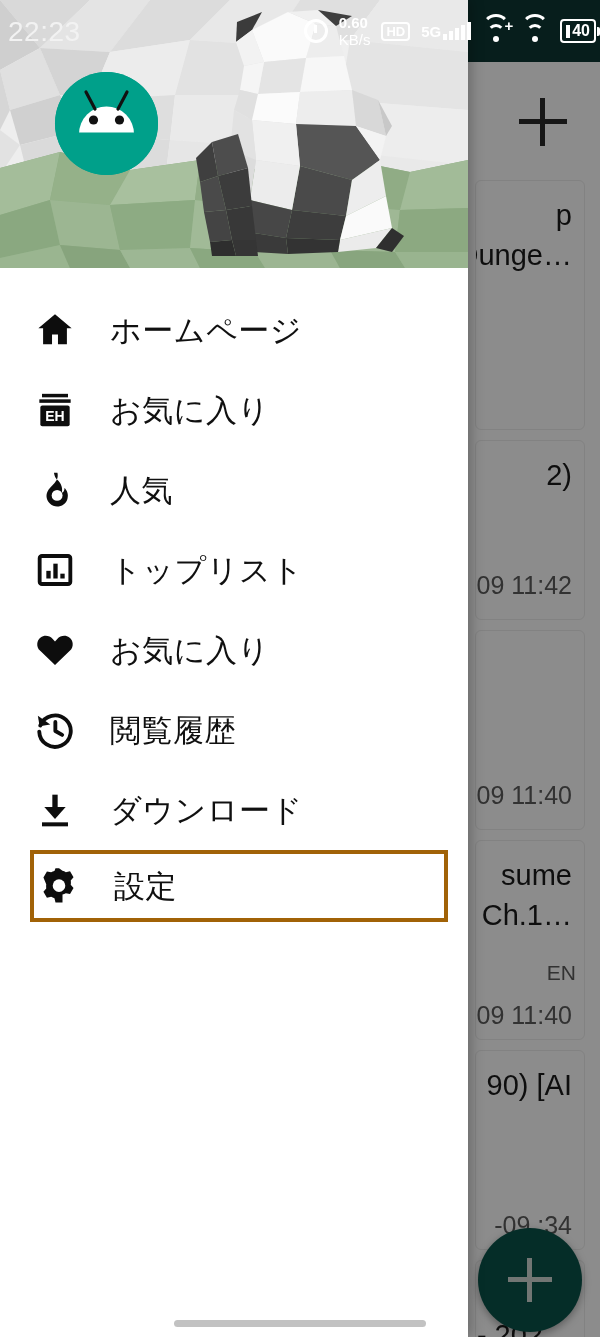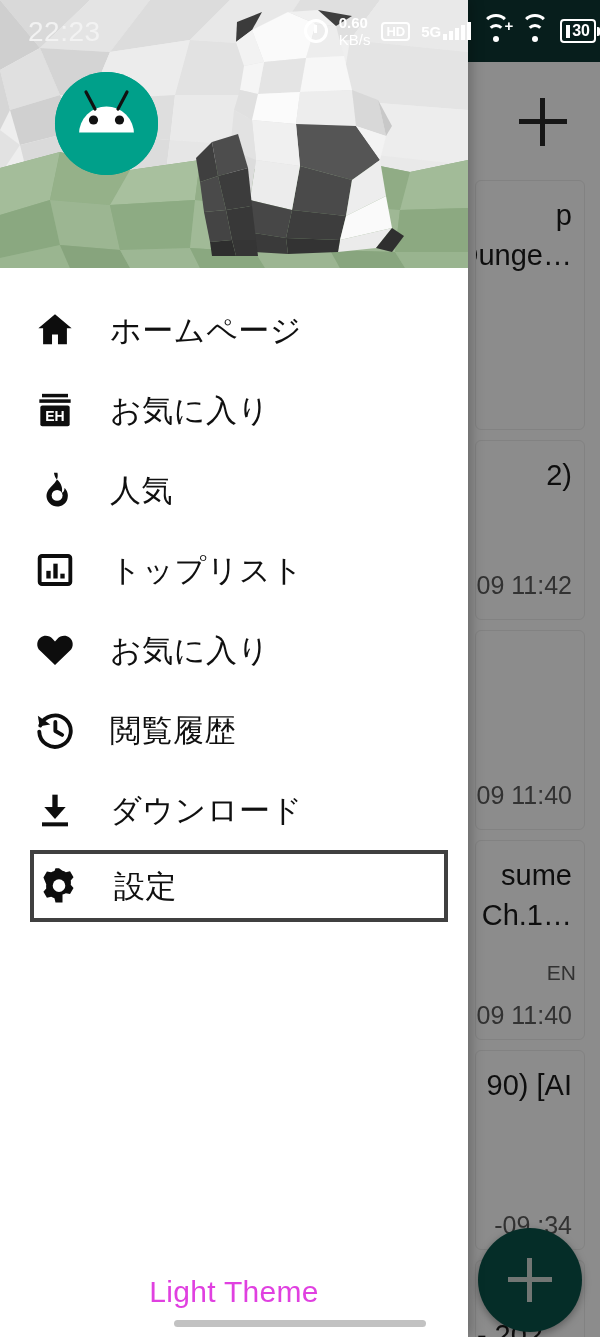--- a/index.html
+++ b/index.html
@@ -70,21 +70,21 @@
   
   #scrim{ position:absolute; left:0; top:0; width:600px; height:1337px;
           background:rgba(0,0,0,.45); }
 
   
   #statusbar{
     position:absolute; left:0; top:0; width:468px; height:62px;
     z-index:30; color:#ffffff;
   }
   #statusbar .clock{
-    position:absolute; left:28px; top:16px; font-size:28px; letter-spacing:.5px;
+    position:absolute; left:8px; top:16px; font-size:28px; letter-spacing:.5px;
     color:#f2f2f2; font-weight:400;
   }
   #sb-icons{
     position:absolute; right:-132px; top:14px; height:34px;
     display:flex; align-items:center; gap:11px;
   }
   .sbi{ display:flex; align-items:center; color:#ffffff;justify-content:space-between; }
   .alarm-ico{ width:24px; height:24px; border:3px solid #fff; border-radius:50%;
               position:relative; }
   .alarm-ico:before{ content:""; position:absolute; left:7px; top:3px; width:3px; height:8px;
@@ -139,21 +139,21 @@
   .menu-item .mi-icon{
     width:46px; height:46px; flex:0 0 46px;
     display:flex; align-items:center; justify-content:center; color:#0d0d0d;
   }
   .menu-item .mi-label{
     margin-left:32px; font-size:31px; color:#101010; line-height:1;
     letter-spacing:.5px;
   }
   .menu-item.highlighted{
     margin:0 20px 0 30px; padding-left:2px;
-    border:4px solid #404040; height:72px;
+    border:4px solid #a16207; height:72px;
   }
 
   #drawer-footer{
     flex:0 0 auto; padding-bottom:28px; text-align:center;
   }
   #theme-label{ font-size:30px; color:#e040e0; letter-spacing:.3px; }
 
   
   #nav-handle{
     position:absolute; left:50%; transform:translateX(-50%);
@@ -406,23 +406,20 @@
           <svg width="42" height="42" viewBox="0 0 24 24" fill="currentColor">
             <path d="M12 1.8 14 3.3a8.6 8.6 0 0 1 1.9.8l2.4-.5 2 3.4-1.6 1.9c.1.4.1.8.1 1.2s0 .8-.1 1.2l1.6 1.9-2 3.4-2.4-.5c-.6.4-1.2.6-1.9.8L14 21.4h-4l-.6-2.4a8.6 8.6 0 0 1-1.9-.8l-2.4.5-2-3.4 1.6-1.9a9 9 0 0 1 0-2.4L3.1 7.1l2-3.4 2.4.5c.6-.4 1.2-.6 1.9-.8l.6-1.6z"></path>
             <circle cx="12" cy="11.8" r="3.6" fill="#ffffff"></circle>
           </svg>
         </span>
         <span class="mi-label">設定</span>
       </div>
 
     </nav>
 
-    <div id="drawer-footer">
-      <span id="theme-label">Light Theme</span>
-    </div>
   </div>
 
   <div id="statusbar">
     <span class="clock">22:23</span>
     <div id="sb-icons">
       <span class="sbi">
           <span class="alarm-ico"></span>
         </span>
       <span class="sbi netspeed">
         <span>0.60</span>
@@ -450,21 +447,21 @@
       <span class="sbi">
         <span class="wifi-ico">
             <span class="arc a1"></span>
             <span class="arc a2"></span>
             <span class="dot"></span>
           </span>
       </span>
       <span class="sbi batt">
         <span class="body">
             <i class="fillbar"></i>
-            <span>30</span>
+            <span>40</span>
           </span>
         <span class="cap"></span>
       </span>
     </div>
   </div>
 
   <div id="nav-handle"></div>
 </div>
 
 </body></html>

